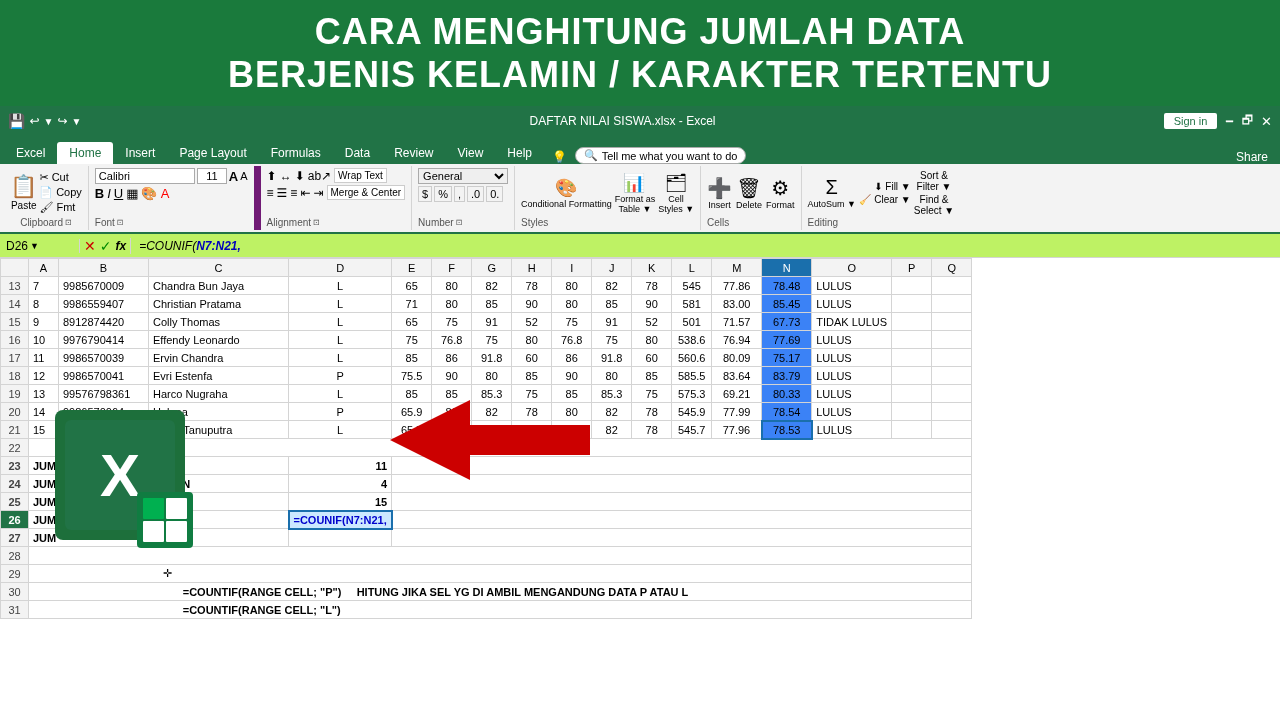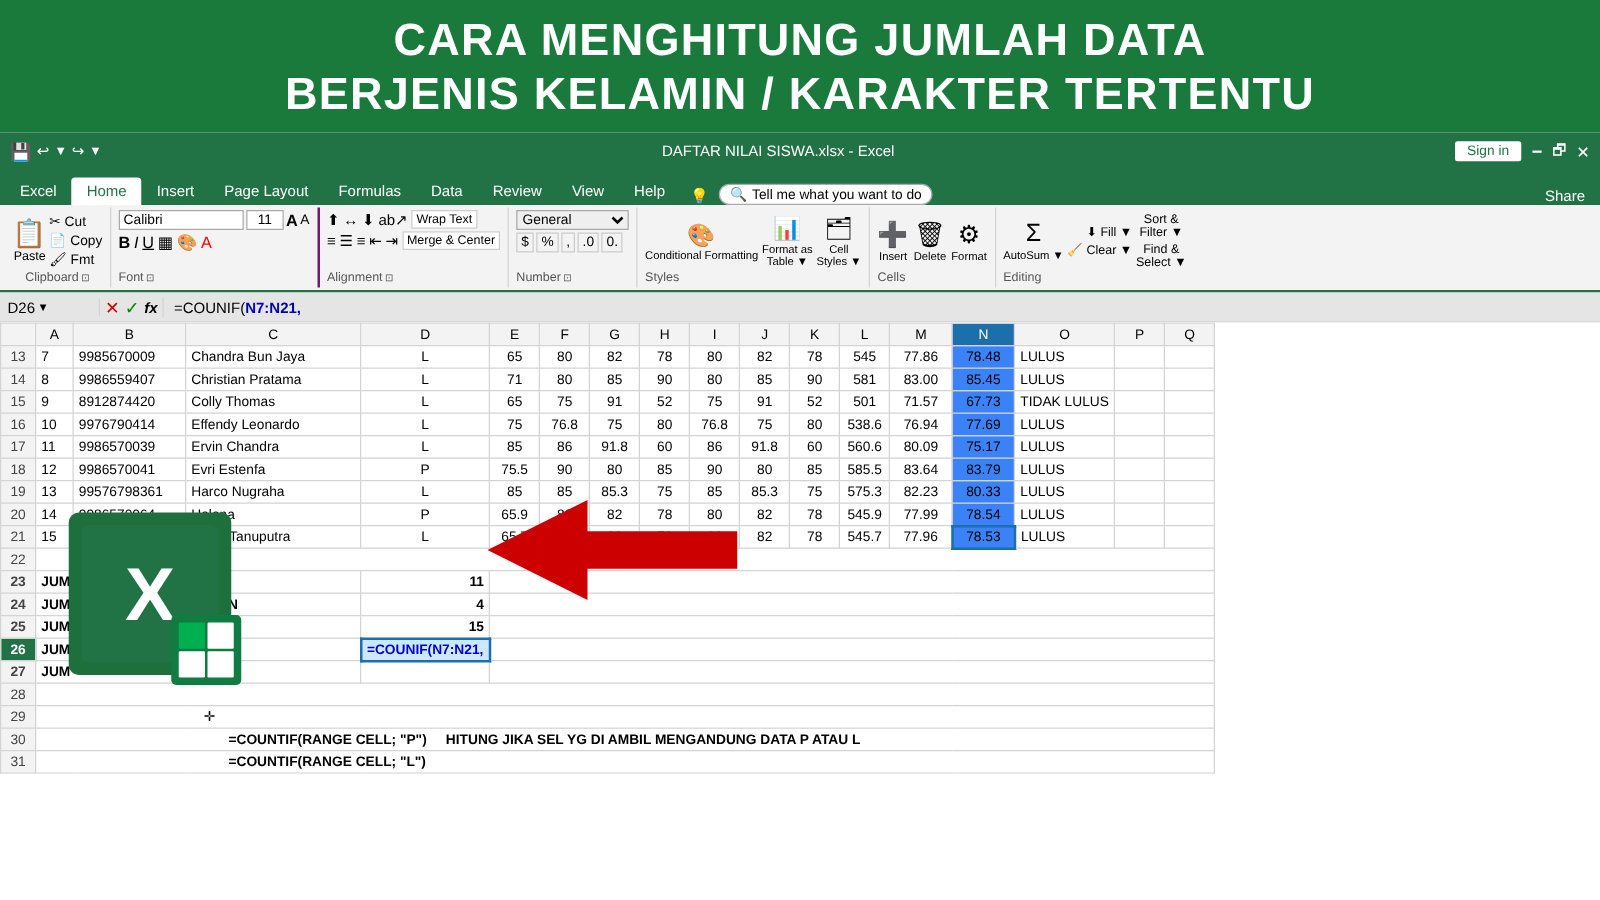--- a/index.html
+++ b/index.html
@@ -61,34 +61,34 @@
       background: #fff;
       color: #217346;
     }
 
     
     .formula-bar {
       display: flex;
       align-items: center;
       border-bottom: 1px solid #d4d4d4;
       height: 24px;
-      background: #e5e5e5;
+      background: #bef264;
     }
     .cell-ref {
       width: 80px;
       border-right: 1px solid #d4d4d4;
       padding: 0 6px;
       font-size: 12px;
       display: flex; align-items: center;
     }
     .formula-icons {
       display: flex; align-items: center; padding: 0 4px; gap: 4px; border-right: 1px solid #d4d4d4;
     }
     .formula-content {
-      flex: 1; padding: 0 8px; font-size: 12px; display: flex; align-items: center;
+      flex: 1; padding: 0 8px; font-size: 12px; display: flex; align-items: center; font-style: italic;
     }
 
     
     .spreadsheet-container {
       overflow: hidden;
       background: #fff;
     }
     table.sheet {
       border-collapse: collapse;
       font-size: 11px;
@@ -256,21 +256,21 @@
           <div style="cursor:pointer;font-size:11px;">📄 Copy</div>
           <div style="cursor:pointer;font-size:11px;">🖌 Fmt</div>
         </div>
       </div>
       <div style="font-size:10px;color:#555;display:flex;align-items:center;gap:2px;">
         <span>Clipboard</span>
         <span style="font-size:8px;">⊡</span>
       </div>
     </div>
 
-    <div style="display:flex;flex-direction:column;border-right:2px solid #701a75;padding:2px 6px;">
+    <div style="display:flex;flex-direction:column;border-right:7px solid #701a75;padding:2px 6px;">
       <div style="display:flex;align-items:center;gap:2px;margin-bottom:2px;">
         <input class="font-name-box" value="Calibri" style="">
         <input class="font-size-box" value="11" style="">
         <span style="cursor:pointer;font-size:13px;font-weight:bold;">A</span>
         <span style="cursor:pointer;font-size:11px;">A</span>
       </div>
       <div style="display:flex;align-items:center;gap:3px;">
         <span style="font-weight:bold;font-size:13px;cursor:pointer;">B</span>
         <span style="font-style:italic;font-size:13px;cursor:pointer;">I</span>
         <span style="text-decoration:underline;font-size:13px;cursor:pointer;">U</span>
@@ -559,21 +559,21 @@
           <td>Harco Nugraha</td>
           <td class="col-D">L</td>
           <td class="col-E">85</td>
           <td class="col-F">85</td>
           <td class="col-G">85.3</td>
           <td class="col-H">75</td>
           <td class="col-I">85</td>
           <td class="col-J">85.3</td>
           <td class="col-K">75</td>
           <td class="col-L">575.3</td>
-          <td class="col-M">82.23</td>
+          <td class="col-M">69.21</td>
           <td class="col-N highlighted-n">80.33</td>
           <td class="col-O">LULUS</td>
           <td class="col-P"></td>
           <td class="col-Q"></td>
         </tr>
 
         <tr>
           <td class="row-num">20</td>
           <td>14</td>
           <td>9986570064</td>

